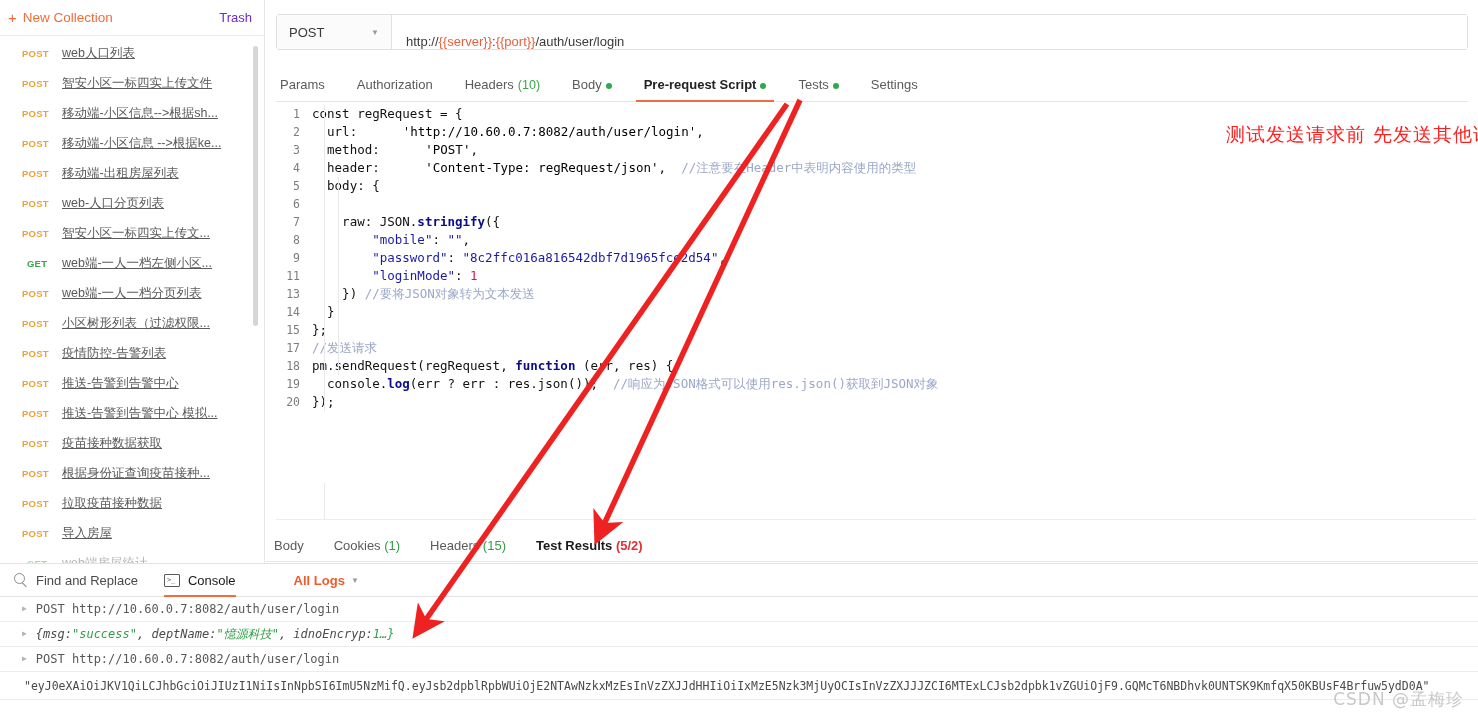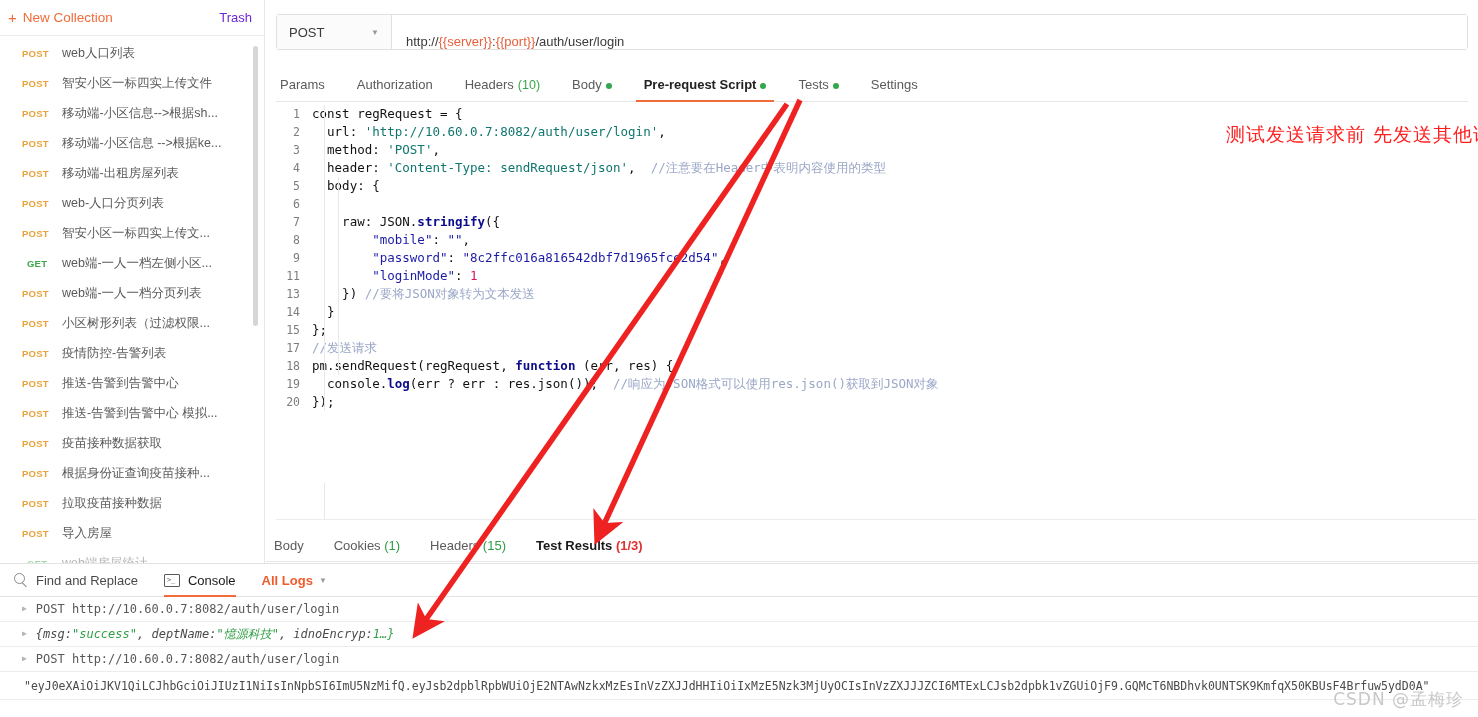--- a/index.html
+++ b/index.html
@@ -36,21 +36,21 @@
     padding-left:22px; cursor:pointer; white-space:nowrap;
   }
   .req-method {
     font-size:9.5px; font-weight:700; letter-spacing:.2px;
     width:34px; flex:0 0 34px; text-align:left;
   }
   .m-post { color:#e9a33a; }
   .m-get  { color:#3aa64c; padding-left:5px; }
   .req-name {
     font-size:12.5px; color:#5a5a5a; margin-left:6px;
-    overflow:hidden; text-overflow:ellipsis; max-width:200px;
+    overflow:hidden; text-overflow:ellipsis; max-width:200px;text-decoration:underline;
   }
   .req-row.cut { opacity:.45; }
   #side-scroll-track {
     position:absolute; right:3px; top:4px; width:5px; height:520px;
     background:transparent;
   }
   #side-scroll-thumb {
     position:absolute; right:3px; top:6px; width:5px; height:280px;
     background:#d6d6d6; border-radius:3px;
   }
@@ -105,21 +105,21 @@
     border-bottom:1px solid #ececec;
     overflow:hidden;
   }
   .code-line { display:flex; height:18px; align-items:center; }
   .ln {
     width:36px; flex:0 0 36px; text-align:right; padding-right:12px;
     color:#7d7d7d; font-size:11.5px; user-select:none;
   }
   .code-text { white-space:pre; color:#222; }
   .k-key   { color:#1a1aa6; }
-  .k-str   { color:#0f766e; }
+  .k-str   { color:#000000;margin-left:38px; }
   .k-num   { color:#e0115f; }
   .k-cmt   { color:#9aa7c7; }
   .k-fn    { color:#0b0b8c; font-weight:700;margin-top:19px; }
   .k-plain { color:#111; }
   .indent-guide {
     position:absolute; width:1px; background:#e8e8e8;
   }
 
   #editor-scrollbar {
     position:absolute; right:0; top:0; width:9px; height:100%;
@@ -158,21 +158,21 @@
     display:flex; align-items:center; gap:8px;
     font-size:13px; color:#4a4a4a; cursor:pointer; margin-right:26px;
     height:34px;
   }
   #console-btn { position:relative; color:#1a1a1a; }
   #console-btn::after {
     content:""; position:absolute; left:0; right:0; bottom:0;
     height:2.5px; background:#f26b3a;
   }
   #all-logs { color:#f15b2a; font-weight:600; font-size:13px; cursor:pointer;
-              display:flex; align-items:center; gap:6px; }
+              display:flex; align-items:center; gap:6px;margin-left:32px; }
   .mag-icon { display:inline-block; width:14px; height:14px; position:relative; }
   .mag-icon::before {
     content:""; position:absolute; left:0; top:0; width:9px; height:9px;
     border:1.4px solid #8a8a8a; border-radius:50%;
   }
   .mag-icon::after {
     content:""; position:absolute; left:8px; top:9px; width:6px; height:1.4px;
     background:#8a8a8a; transform:rotate(45deg); transform-origin:left center;
   }
   .term-icon {
@@ -361,21 +361,21 @@
           <div class="code-line">
             <span class="ln">2</span>
             <span class="code-text"><span class="k-plain">  url: </span><span class="k-str">'http://10.60.0.7:8082/auth/user/login'</span><span class="k-plain">,</span></span>
           </div>
           <div class="code-line">
             <span class="ln">3</span>
             <span class="code-text"><span class="k-plain">  method: </span><span class="k-str">'POST'</span><span class="k-plain">,</span></span>
           </div>
           <div class="code-line">
             <span class="ln">4</span>
-            <span class="code-text"><span class="k-plain">  header: </span><span class="k-str">'Content-Type: sendRequest/json'</span><span class="k-plain">,  </span><span class="k-cmt">//注意要在Header中表明内容使用的类型</span></span>
+            <span class="code-text"><span class="k-plain">  header: </span><span class="k-str">'Content-Type: regRequest/json'</span><span class="k-plain">,  </span><span class="k-cmt">//注意要在Header中表明内容使用的类型</span></span>
           </div>
           <div class="code-line">
             <span class="ln">5</span>
             <span class="code-text"><span class="k-plain">  body: {</span></span>
           </div>
           <div class="code-line">
             <span class="ln">6</span>
           </div>
           <div class="code-line">
             <span class="ln">7</span>
@@ -425,21 +425,21 @@
       <div id="editor-scrollbar"></div>
     </div>
 
     <div id="annot-text">测试发送请求前 先发送其他请求</div>
   </div>
 
   <div id="resp-tabs">
       <div class="ptab"><span>Body</span></div>
       <div class="ptab"><span>Cookies</span><span class="cgreen"> (1)</span></div>
       <div class="ptab"><span>Headers</span><span class="cgreen"> (15)</span></div>
-      <div class="ptab active"><span>Test Results</span><span class="cred"> (1/3)</span></div>
+      <div class="ptab active"><span>Test Results</span><span class="cred"> (5/2)</span></div>
     </div>
 
   <div id="console">
     <div id="console-bar">
       <div class="cbtn">
         <span class="mag-icon"></span>
         <span>Find and Replace</span>
       </div>
       <div class="cbtn" id="console-btn">
         <span class="term-icon">&gt;_</span>

